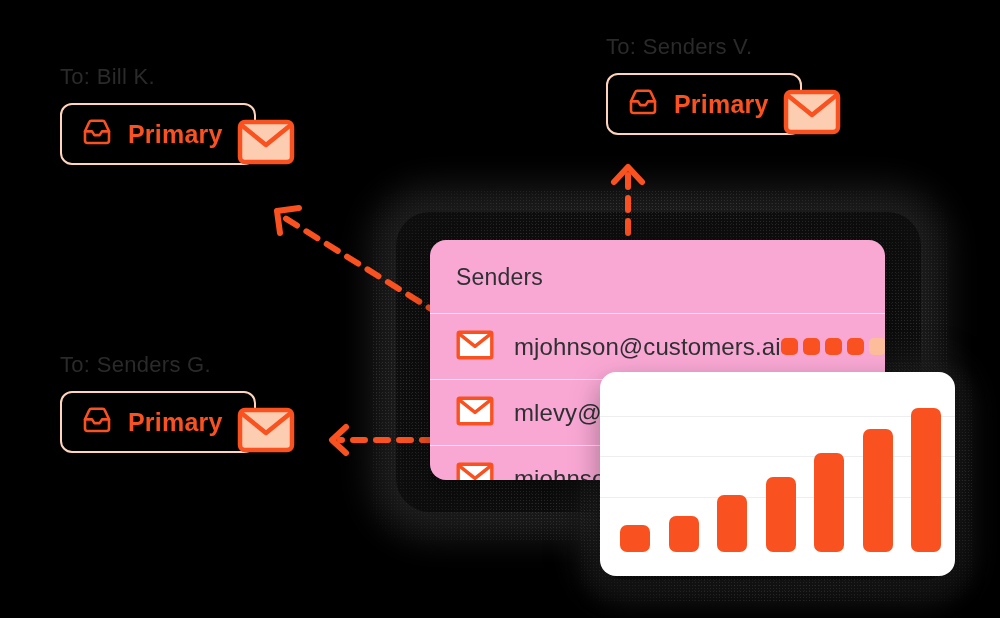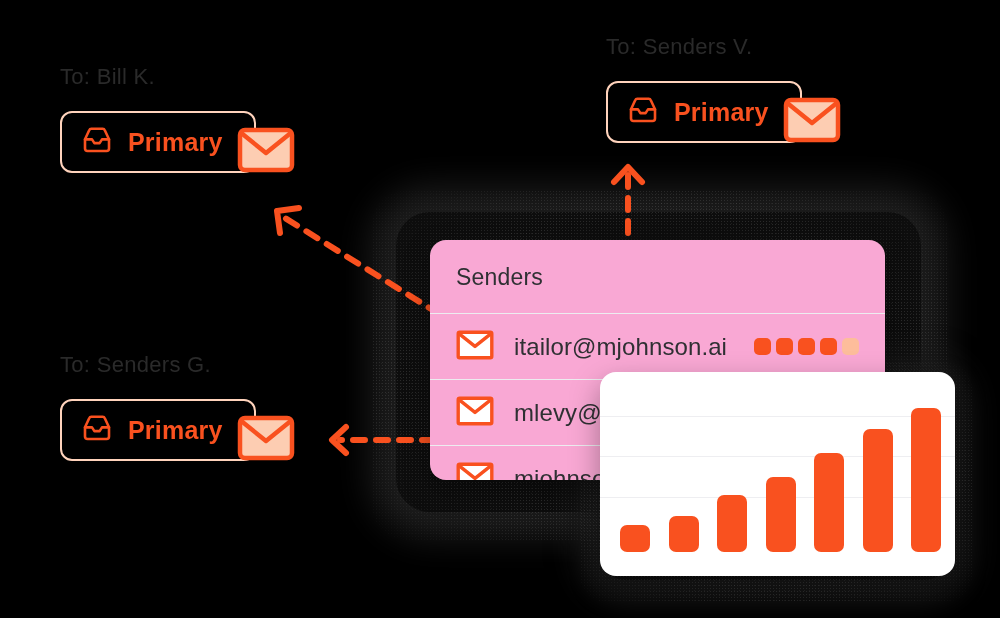--- a/index.html
+++ b/index.html
@@ -9,21 +9,21 @@
     background:#000000;
   }
   .stage{position:absolute;inset:0;}
 
   
   .recipient{position:absolute;}
   .to-label{
     font-size:22px;font-weight:400;letter-spacing:.3px;
     color:#2a2a2a;white-space:nowrap;
   }
-  .pill-wrap{position:relative;margin-top:21px;}
+  .pill-wrap{position:relative;margin-top:13px;}
   .pill{
     display:inline-flex;align-items:center;gap:16px;
     border:2px solid #ffd3bc;border-radius:12px;
     padding:14px 22px 14px 20px;
     box-sizing:border-box;
   }
   .pill .inbox-ico{flex:0 0 auto;display:block;}
   .pill-text{
     color:#f9511f;font-size:25px;font-weight:700;letter-spacing:.2px;
     line-height:1;white-space:nowrap;
@@ -182,21 +182,21 @@
   <div class="senders-card" style="left:430px;top:240px;width:455px;height:240px;">
     <div class="senders-title">Senders</div>
 
     <div class="senders-row">
       <span class="row-ico">
         <svg width="38" height="30" viewBox="0 0 38 30" fill="none">
           <rect x="2.2" y="2.2" width="33.6" height="25.6" rx="1.5" stroke="#F9511F" stroke-width="3.4" fill="#fff"></rect>
           <path d="M3.6 4.2 L19 16.4 L34.4 4.2" stroke="#F9511F" stroke-width="3.4" stroke-linecap="round" stroke-linejoin="round" fill="none"></path>
         </svg>
       </span>
-      <span class="row-email">itailor@mjohnson.ai</span>
+      <span class="row-email">mjohnson@customers.ai</span>
       <span class="dots">
         <span class="dot"></span>
         <span class="dot"></span>
         <span class="dot"></span>
         <span class="dot"></span>
         <span class="dot pale"></span>
       </span>
     </div>
 
     <div class="senders-row">

